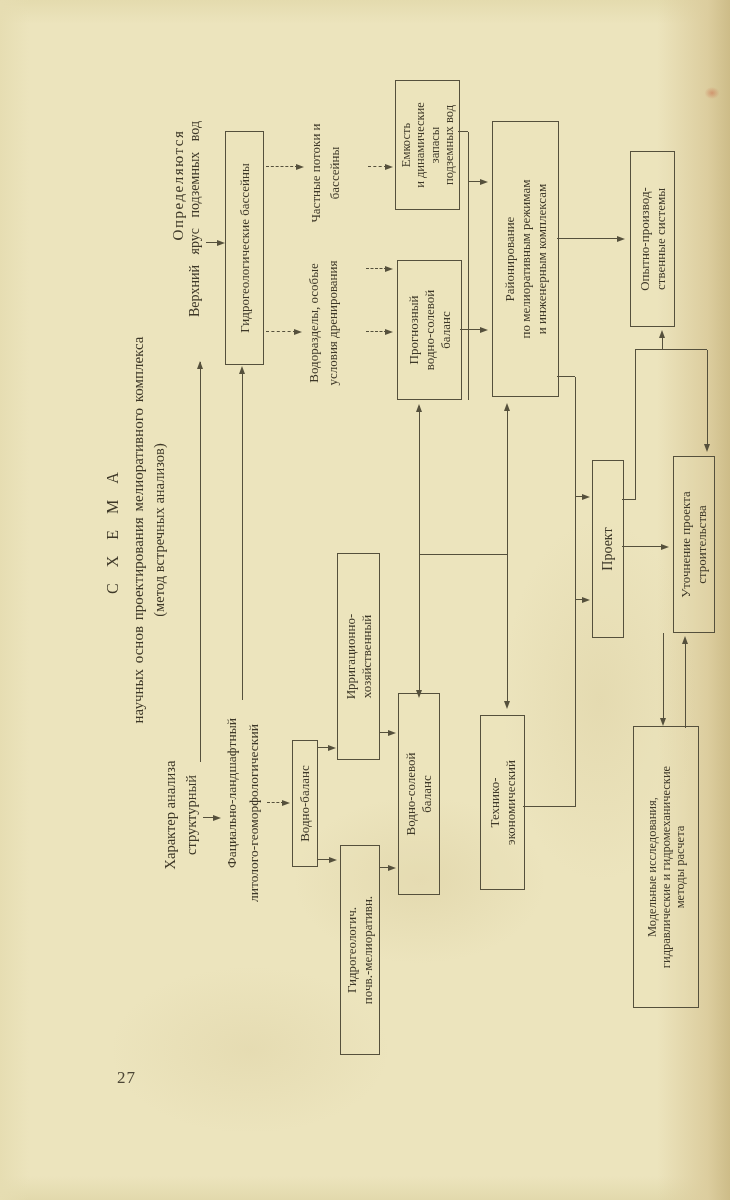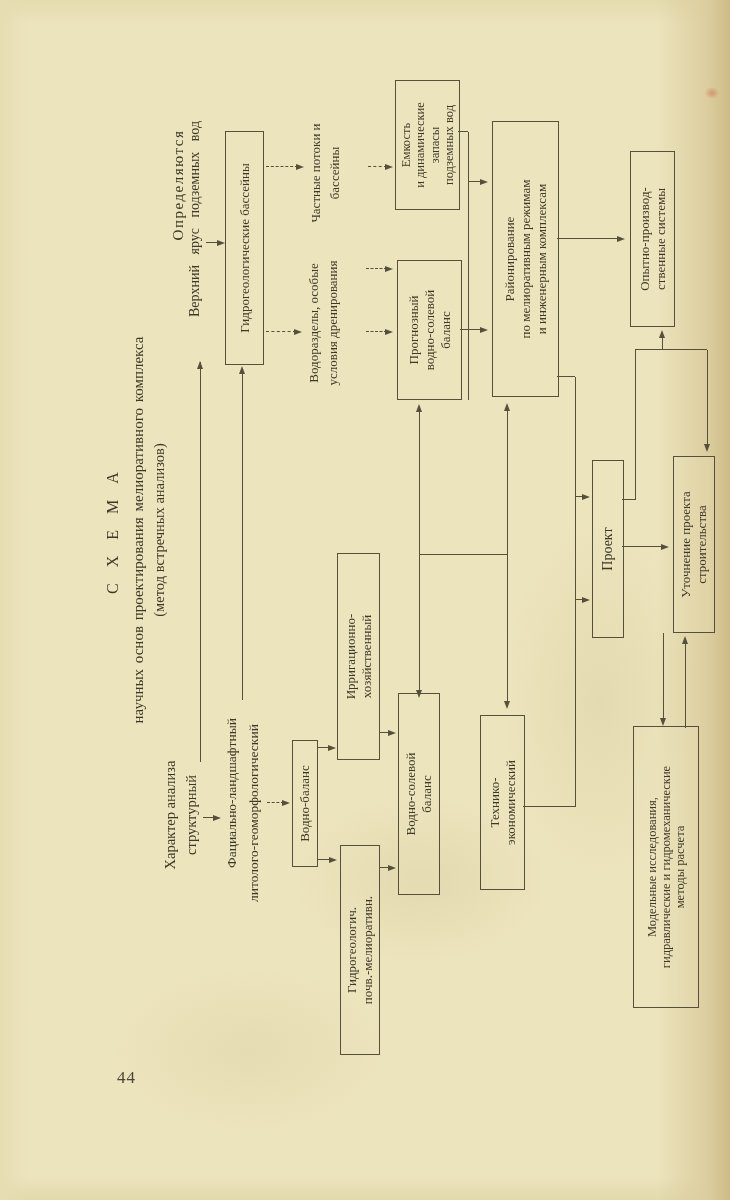--- a/index.html
+++ b/index.html
@@ -183,14 +183,14 @@
     <div class="ar r" style="left:762px;top:558.5px;"></div>
     <div class="h" style="left:656px;top:607px;width:94px;"></div>
     <div class="ar l" style="left:648px;top:603.5px;"></div>
 
     <div class="h" style="left:382px;top:563px;width:85px;"></div>
     <div class="ar l" style="left:374px;top:559.5px;"></div>
     <div class="h" style="left:372px;top:585px;width:86px;"></div>
     <div class="ar r" style="left:456px;top:581.5px;"></div>
   </div>
 
-  <div id="pagenum">44</div>
+  <div id="pagenum">27</div>
 </div>
 
 </body></html>

